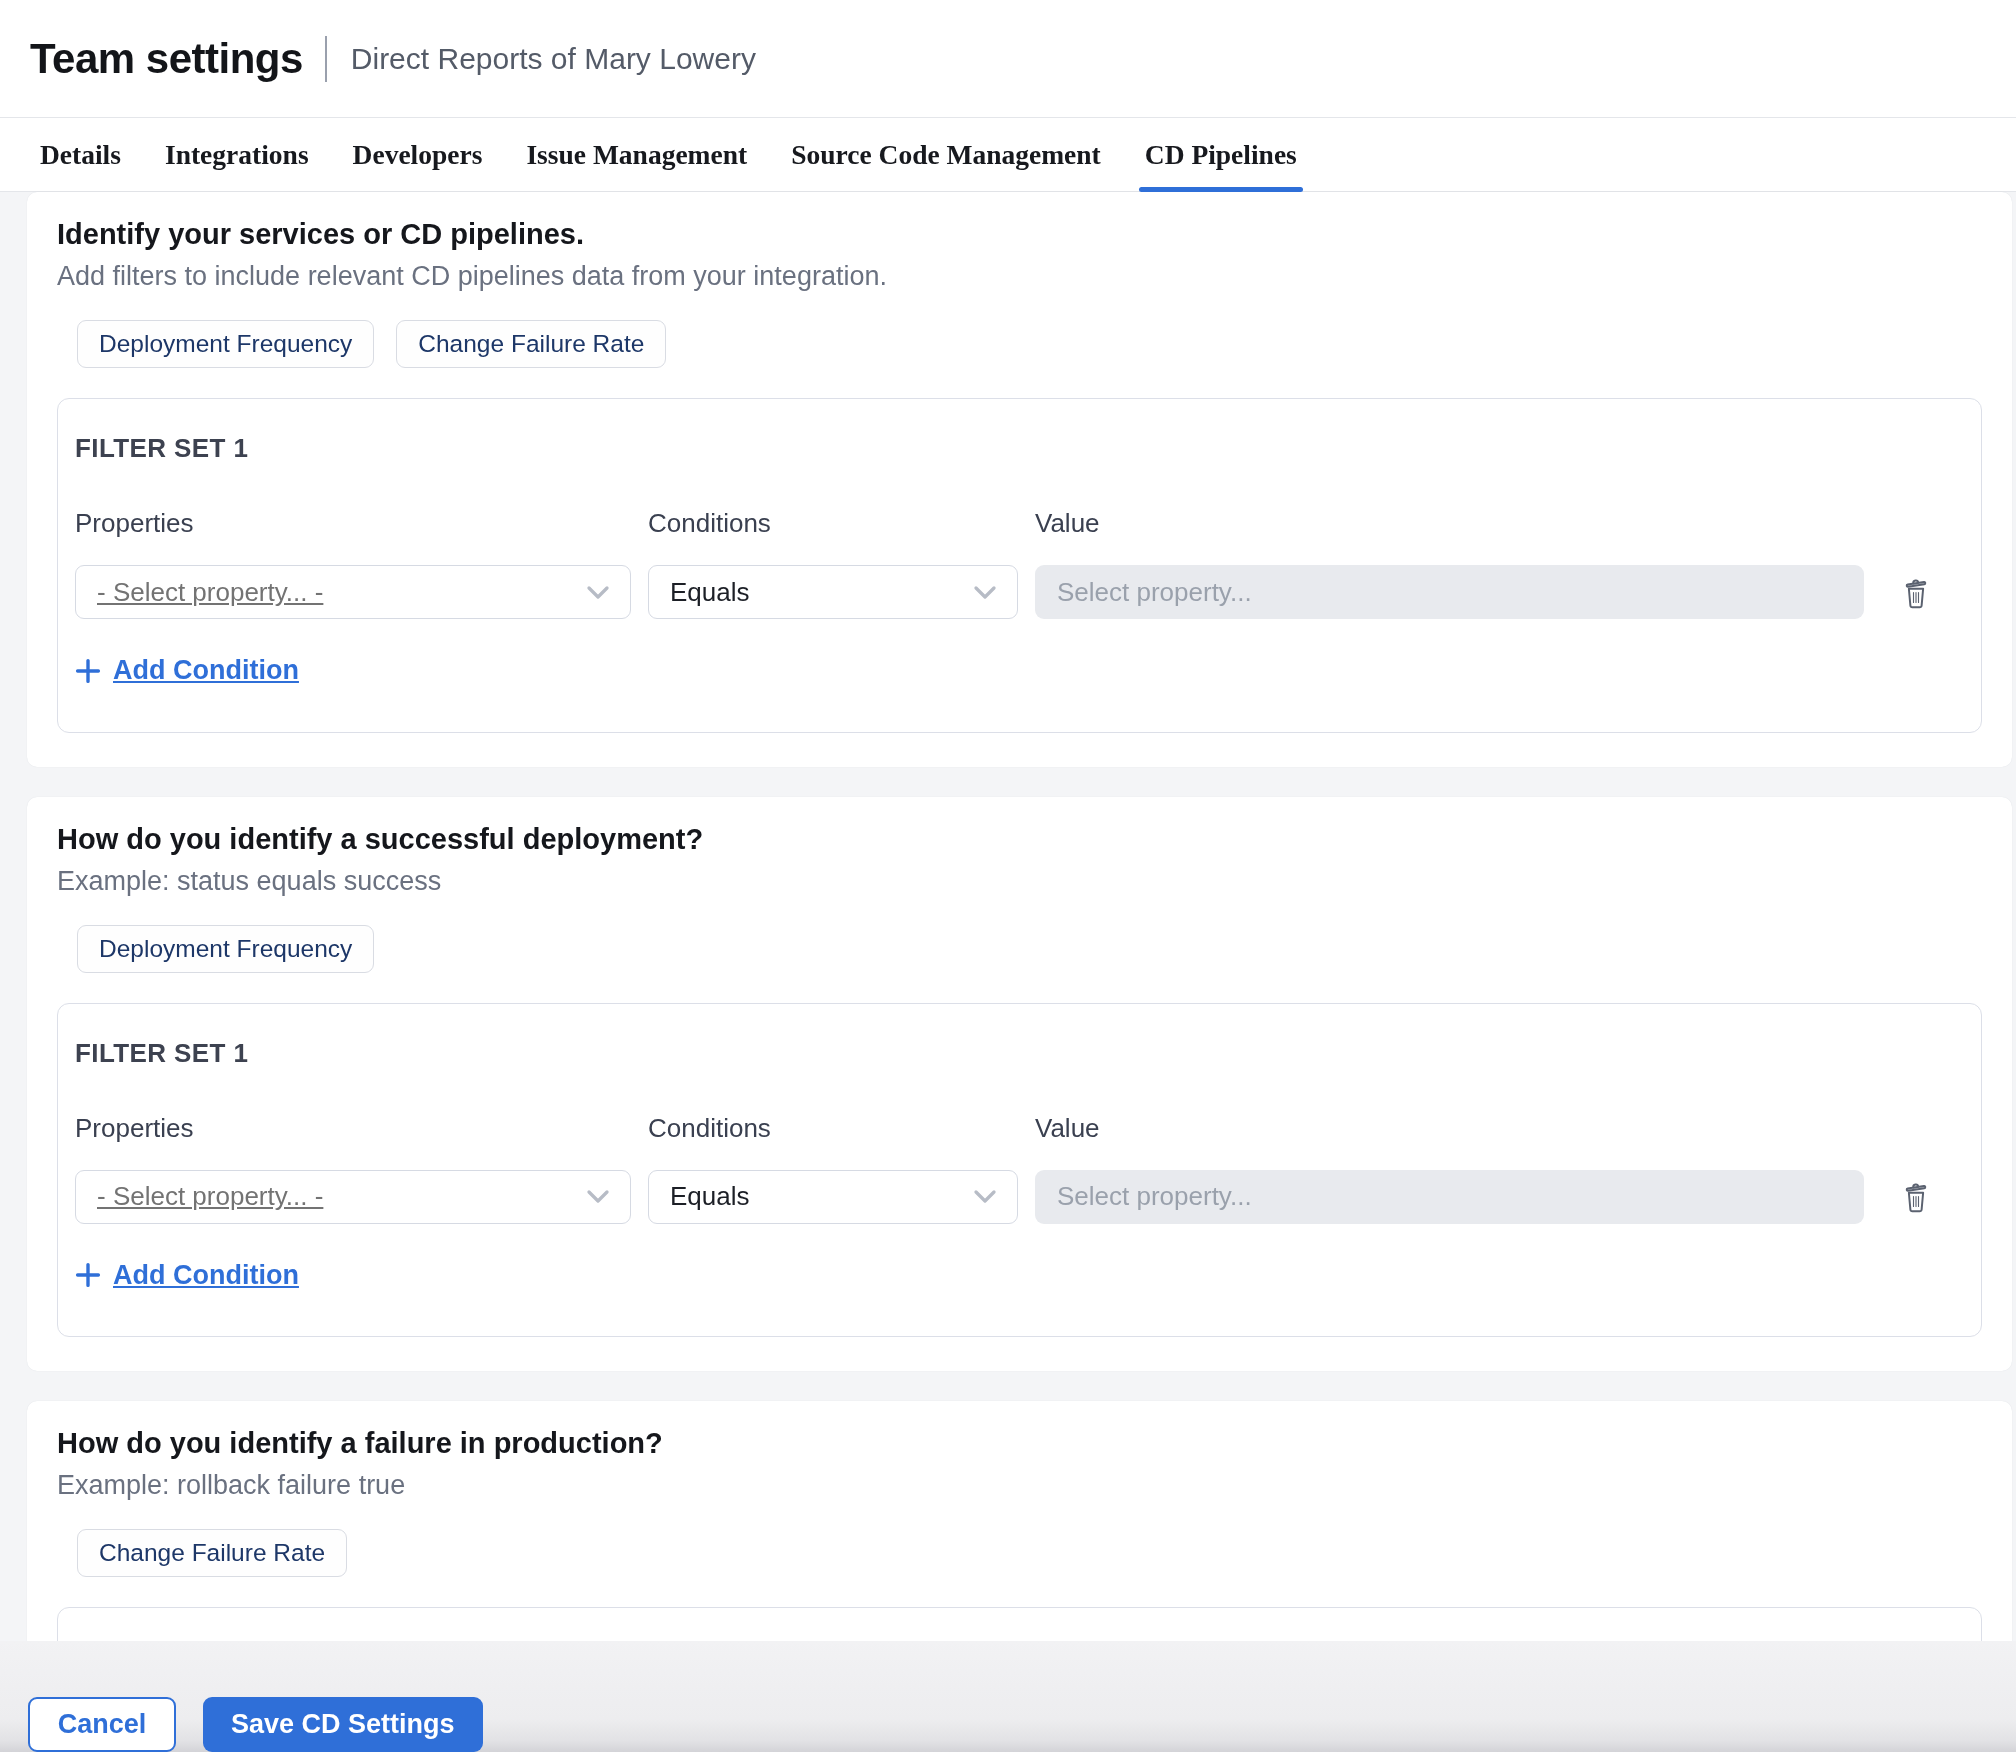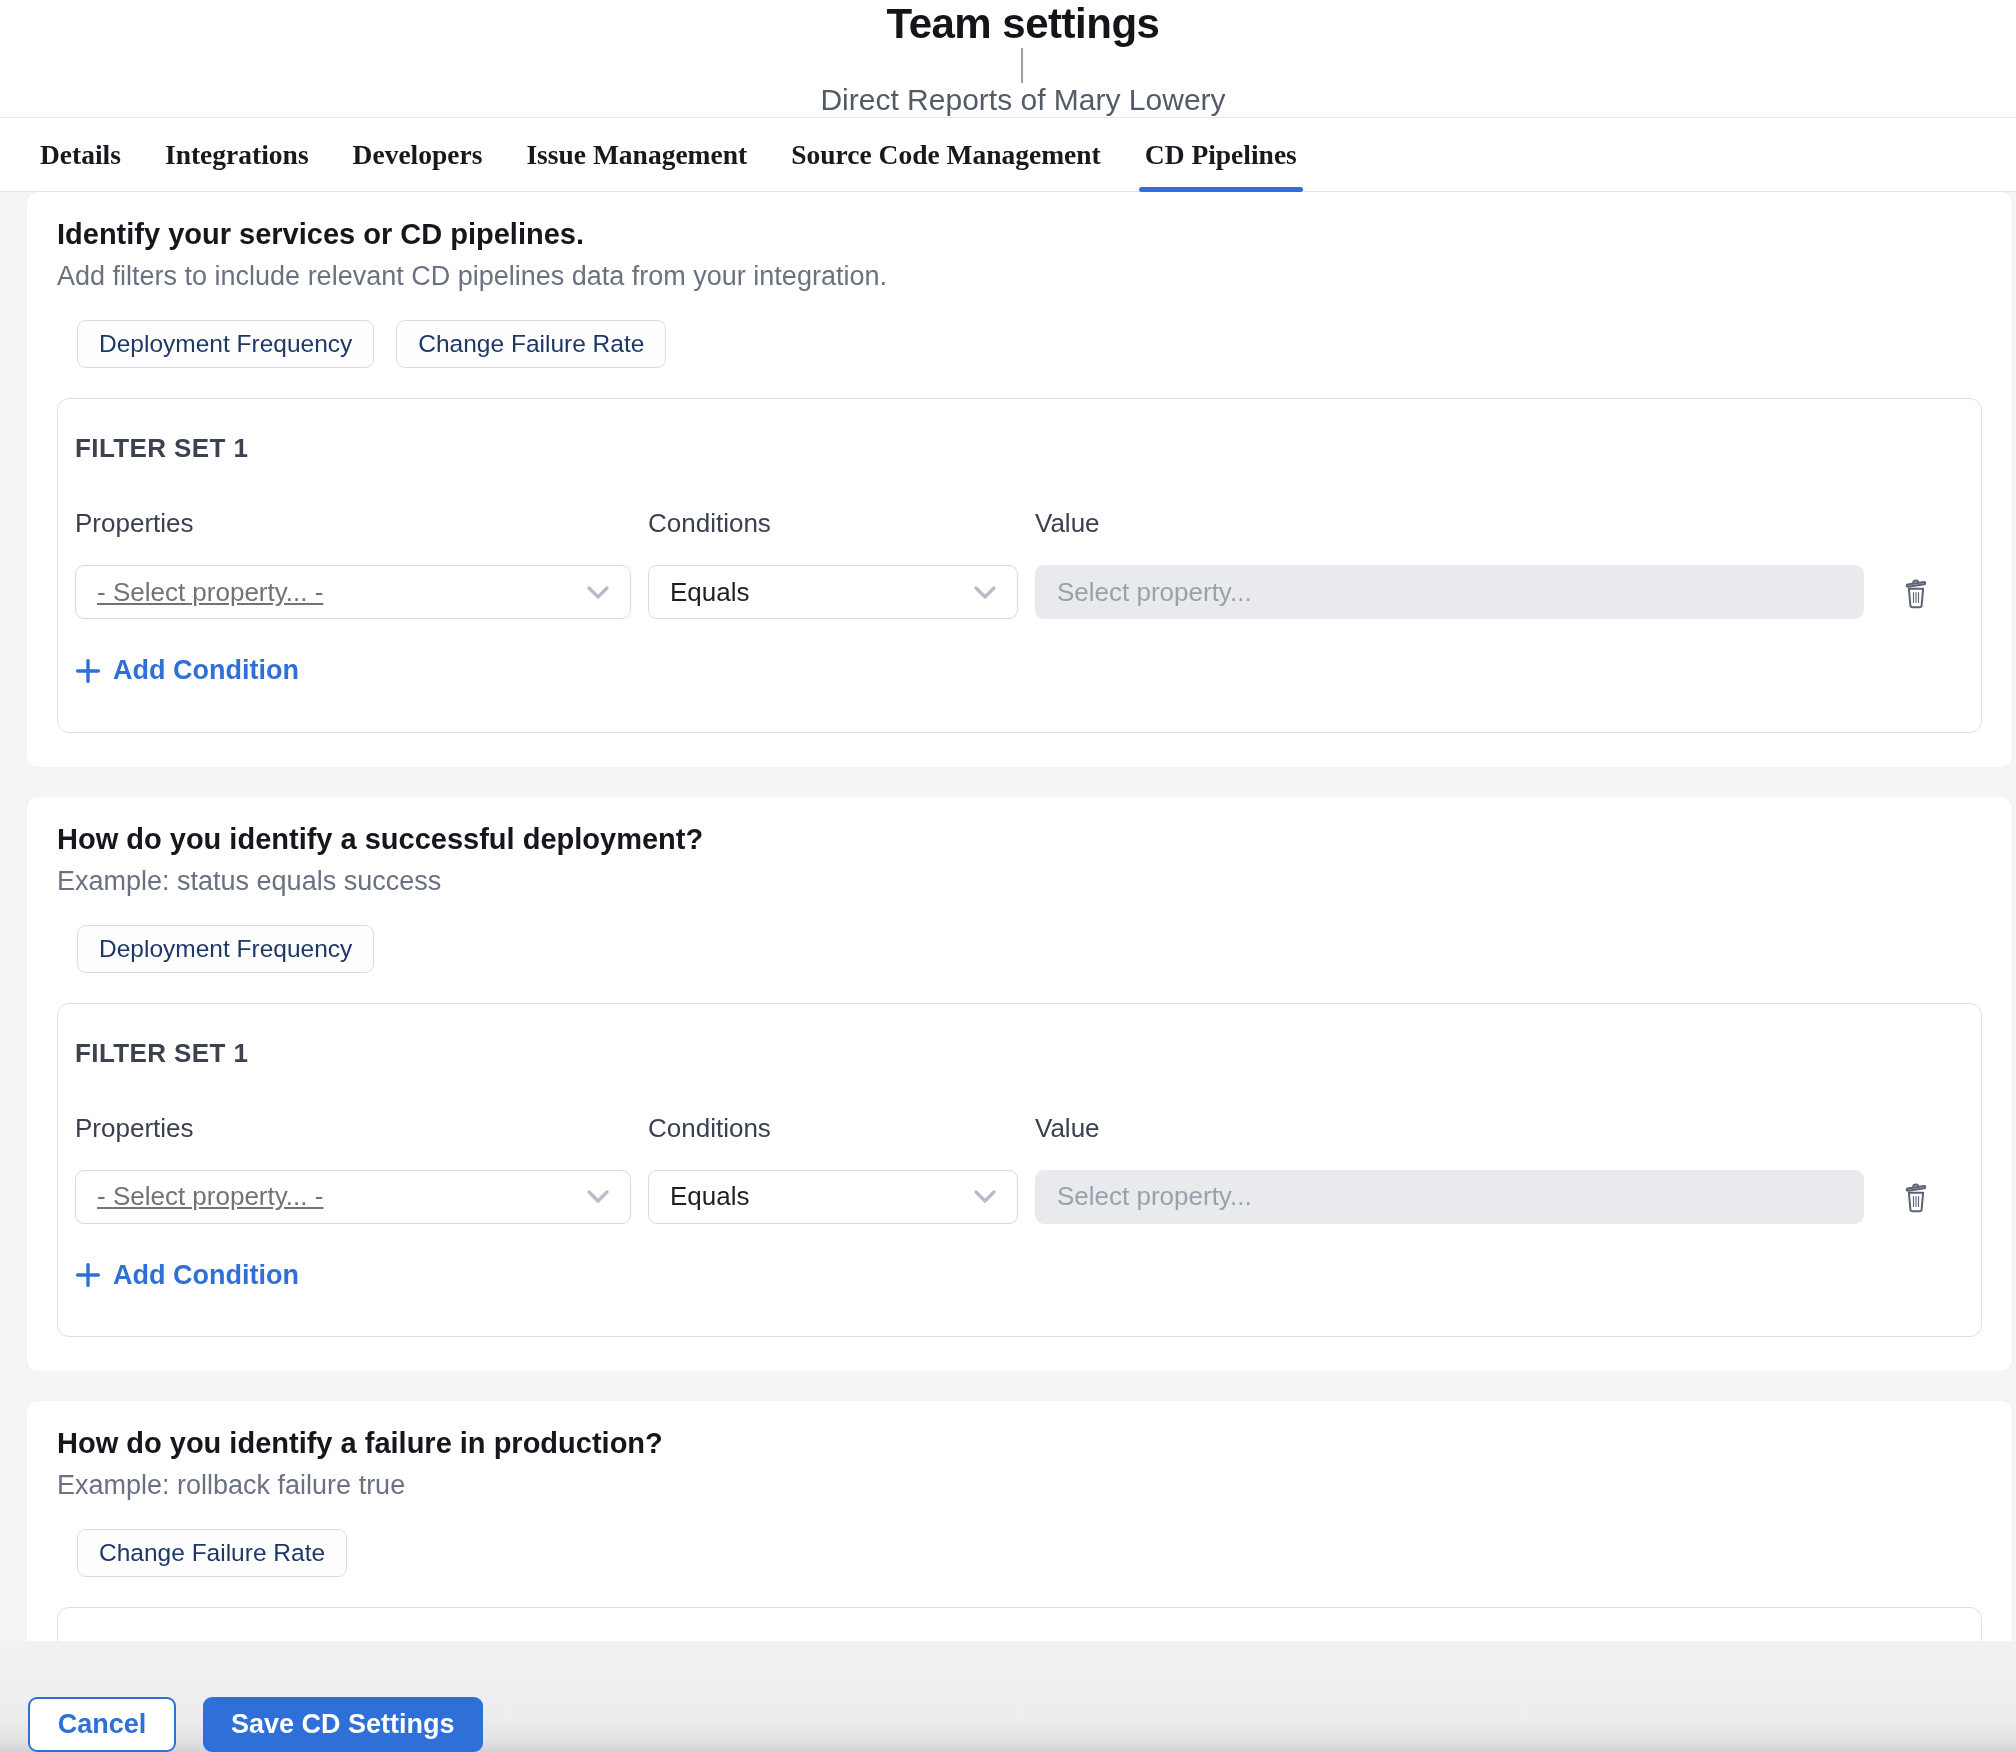--- a/index.html
+++ b/index.html
@@ -2,21 +2,21 @@
 <html><head>
 <meta charset="utf-8">
 <style>
   * { margin:0; padding:0; box-sizing:border-box; }
   html,body { width:2016px; height:1752px; }
   body { font-family:"Liberation Sans", sans-serif; background:#f4f5f7; }
   .page { position:relative; width:2016px; height:1752px; overflow:hidden; background:#f4f5f7; }
 
   
   .header { height:118px; background:#fff; border-bottom:1px solid #e4e6ea;
-            display:flex; align-items:center; padding-left:30px;flex-direction:column; }
+            display:flex; align-items:center; padding-left:30px; }
   .page-title { font-size:42px; font-weight:800; color:#131519; letter-spacing:-0.5px; }
   .title-divider { width:2px; height:46px; background:#9aa0ad; margin:0 24px 0 22px; }
   .page-subtitle { font-size:30px; color:#545b68; }
 
   
   .tabbar { height:74px; background:#fff; border-bottom:1px solid #e4e6ea;
             display:flex; align-items:center; gap:44px; padding-left:40px; }
   .tab { position:relative; height:74px; display:flex; align-items:center;
          font-size:27.5px; font-weight:600; color:#17191e; cursor:pointer; white-space:nowrap;font-family:Liberation Serif, serif; }
   .tab.active::after { content:""; position:absolute; left:-6px; right:-6px; bottom:0;
@@ -44,21 +44,21 @@
   .select-text { font-size:26px; color:#1c1f26; }
   .select-text.placeholder { color:#737373;text-decoration:underline; }
   .chevron { width:24px; height:15px; flex:none; }
   .value-input { height:54px; width:100%; background:#e8eaee; border:none; border-radius:9px;
                  padding:0 22px; font-size:26px; color:#1c1f26; font-family:"Liberation Sans",sans-serif; }
   .value-input::placeholder { color:#9aa1ac; opacity:1; }
   .trash-btn { width:69px; height:54px; display:flex; align-items:center; justify-content:center;
                background:none; border:none; cursor:pointer; }
   .add-condition { display:inline-flex; align-items:center; gap:12px; margin-top:36px;
                    background:none; border:none; cursor:pointer;
-                   font-family:"Liberation Sans",sans-serif; font-size:27px; font-weight:700; color:var(--accent); }
+                   font-family:"Liberation Sans",sans-serif; font-size:27px; font-weight:700; color:var(--accent);text-decoration:underline; }
 
   
   .footer { position:absolute; left:0; right:0; bottom:0; height:111px;
             background:linear-gradient(180deg,#f2f2f4 0%,#ededef 70%,#e2e2e5 90%,#d3d3d7 100%);
             display:flex; align-items:flex-end; padding-left:28px; }
   .btn { height:55px; border-radius:9px; font-family:"Liberation Sans",sans-serif;
          font-size:27px; font-weight:700; cursor:pointer; }
   .btn-cancel { width:148px; background:#fff; border:2px solid var(--accent); color:var(--accent); }
   .btn-save { padding:0 28px; margin-left:27px; background:var(--accent); border:none; color:#fff; }
 </style>

